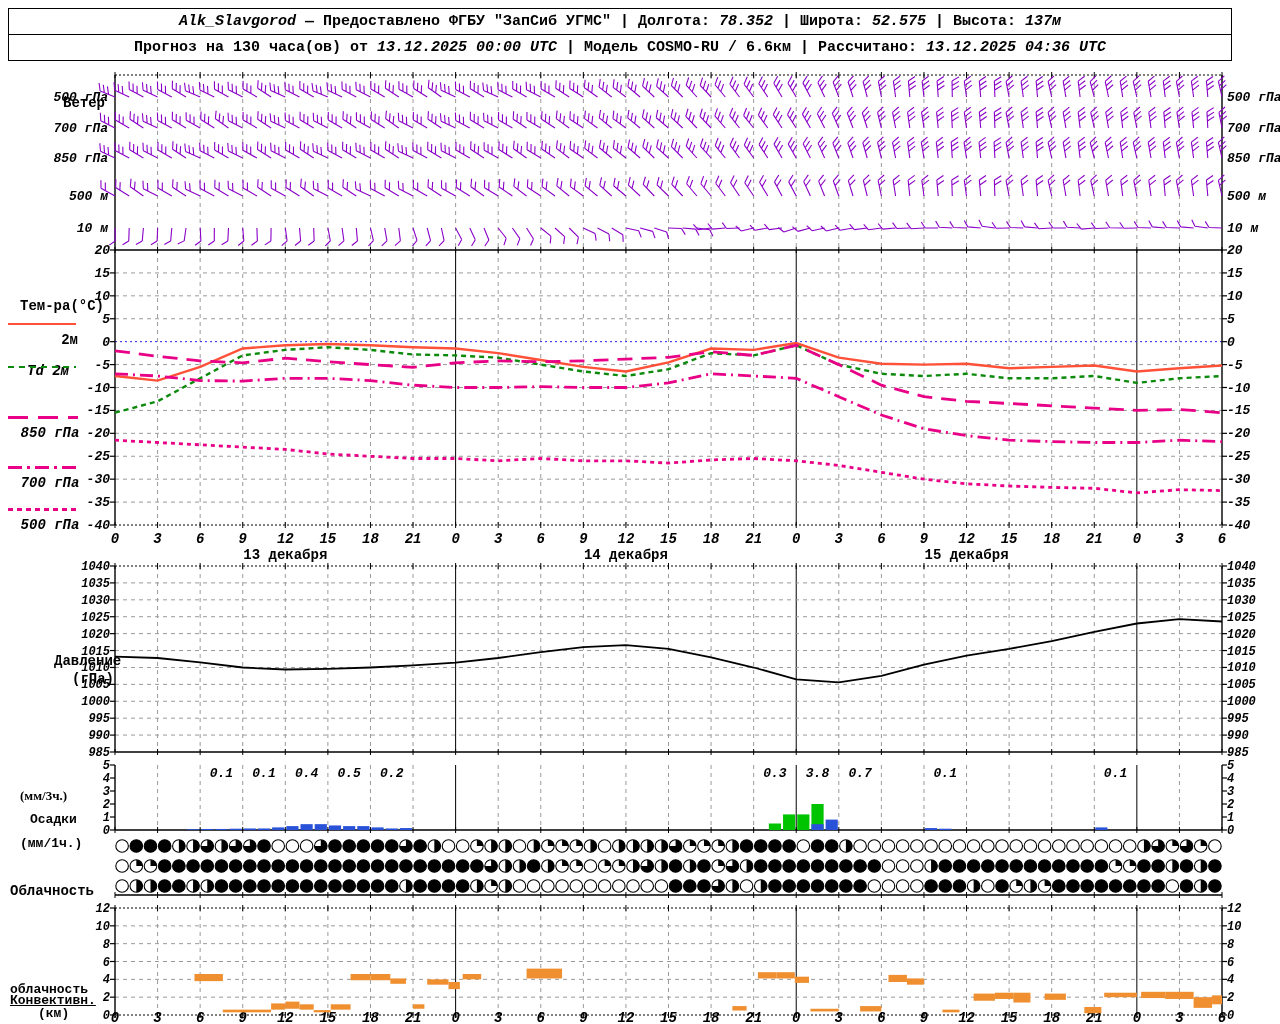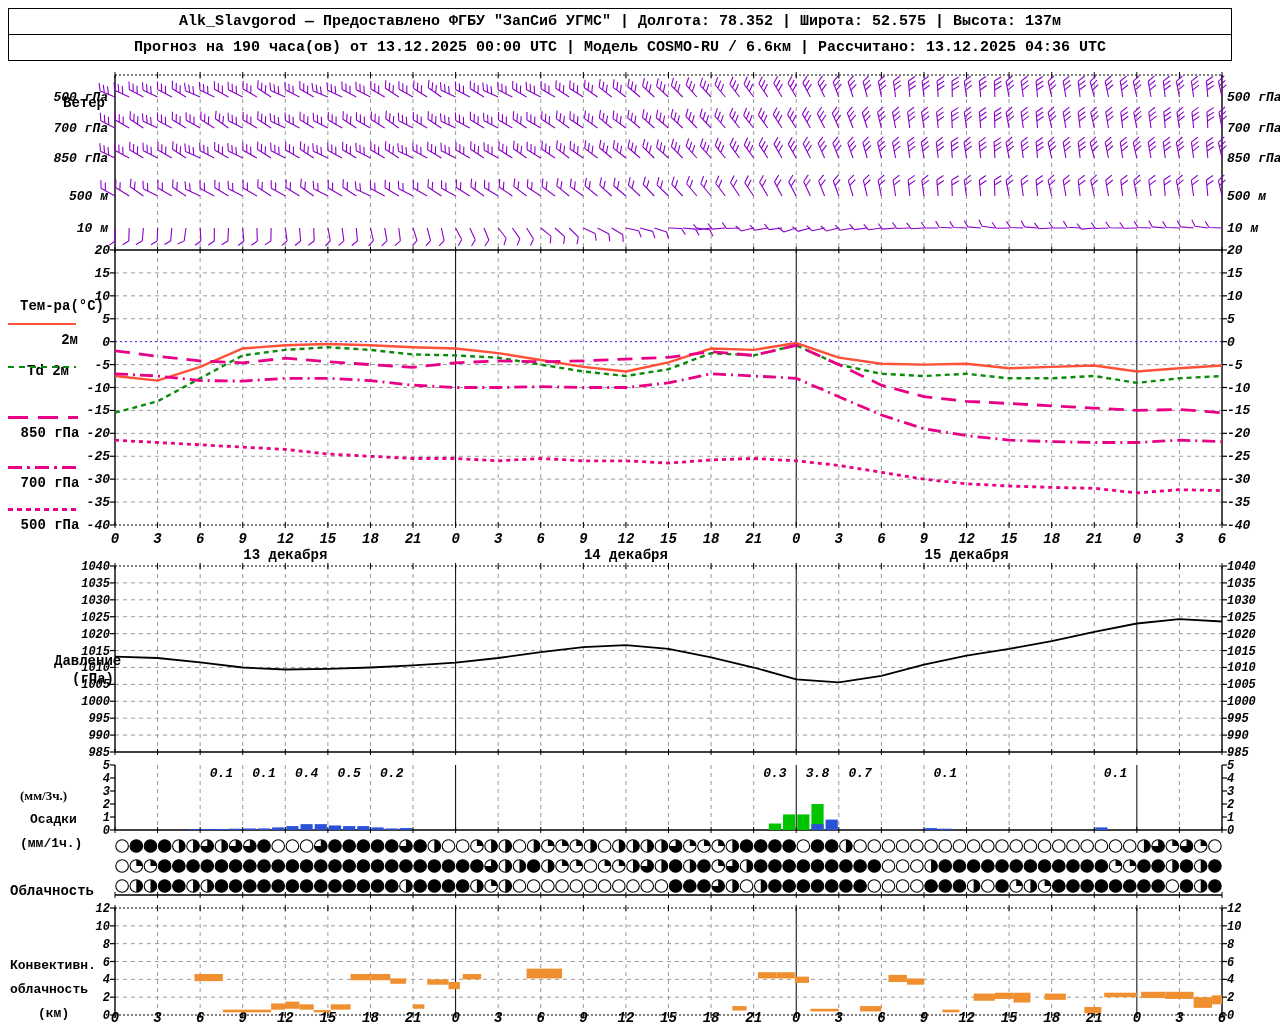--- a/index.html
+++ b/index.html
@@ -2,21 +2,21 @@
 <html><head>
 <meta charset="utf-8">
 <style>
   html,body{margin:0;padding:0;background:#fff;}
   .page{position:relative;width:1280px;height:1024px;background:#fff;overflow:hidden;
         font-family:"Liberation Mono","DejaVu Sans Mono",monospace;color:#000;}
   .hdr{position:absolute;left:8px;top:8px;width:1222px;border:1px solid #000;background:#fff;}
   .hdr-row{display:flex;justify-content:center;align-items:center;height:25px;
            font-size:15px;font-weight:bold;white-space:nowrap;gap:9px;}
   .hdr-row.first{border-bottom:1px solid #000;}
-  .it{}
+  .it{font-style:italic;}
   .lbl{position:absolute;font-size:14px;font-weight:bold;white-space:nowrap;margin-top:31px;}
   .lbl.small{font-size:13px;}
   .leg-line{position:absolute;height:3px;}
   .leg-solid{background:#ff5038;height:2px;}
   .leg-dash-green{background:repeating-linear-gradient(90deg,#0b8a0b 0 6px,transparent 6px 11px);height:2px;}
   .leg-850{background:repeating-linear-gradient(90deg,#e80087 0 20px,transparent 20px 30px);}
   .leg-700{background:repeating-linear-gradient(90deg,#e80087 0 14px,transparent 14px 19px,#e80087 19px 22px,transparent 22px 27px);}
   .leg-500{background:repeating-linear-gradient(90deg,#e80087 0 5px,transparent 5px 9px);}
   svg text{font-family:"Liberation Mono","DejaVu Sans Mono",monospace;font-weight:bold;fill:#000;}
 </style>
@@ -34,21 +34,21 @@
       <span>Долгота:</span>
       <span class="it">78.352</span>
       <span>|</span>
       <span>Широта:</span>
       <span class="it">52.575</span>
       <span>|</span>
       <span>Высота:</span>
       <span class="it">137м</span>
     </div>
     <div class="hdr-row">
-      <span>Прогноз на 190 часа(ов) от</span>
+      <span>Прогноз на 130 часа(ов) от</span>
       <span class="it">13.12.2025 00:00 UTC</span>
       <span>|</span>
       <span>Модель</span>
       <span>COSMO-RU</span>
       <span>/</span>
       <span>6.6км</span>
       <span>|</span>
       <span>Рассчитано:</span>
       <span class="it">13.12.2025 04:36 UTC</span>
     </div>
@@ -70,21 +70,21 @@
 
   <div class="lbl" style="left:54px;top:622px;">Давление</div>
   <div class="lbl" style="left:72px;top:640px;font-family:Liberation Mono, monospace;">(гПа)</div>
 
   <div class="lbl small" style="left:20px;top:757px;font-family:Liberation Serif, serif;">(мм/3ч.)</div>
   <div class="lbl small" style="left:30px;top:781px;">Осадки</div>
   <div class="lbl small" style="left:20px;top:805px;">(мм/1ч.)</div>
 
   <div class="lbl" style="left:10px;top:852px;">Облачность</div>
 
-  <div class="lbl small" style="left:10px;top:927px;">Конвективн.</div>
+  <div class="lbl small" style="left:10px;top:962px;text-decoration:underline;">Конвективн.</div>
   <div class="lbl small" style="left:10px;top:951px;">облачность</div>
   <div class="lbl small" style="left:38px;top:975px;">(км)</div>
 
   <svg id="chart" width="1280" height="1024" viewBox="0 0 1280 1024" style="position:absolute;left:0;top:0;">
       <g>
         <line x1="157.57692307692307" y1="75" x2="157.57692307692307" y2="250" stroke="#9a9a9a" stroke-width="1" stroke-dasharray="4 4"></line>
         <line x1="200.15384615384613" y1="75" x2="200.15384615384613" y2="250" stroke="#9a9a9a" stroke-width="1" stroke-dasharray="4 4"></line>
         <line x1="242.73076923076923" y1="75" x2="242.73076923076923" y2="250" stroke="#9a9a9a" stroke-width="1" stroke-dasharray="4 4"></line>
         <line x1="285.30769230769226" y1="75" x2="285.30769230769226" y2="250" stroke="#9a9a9a" stroke-width="1" stroke-dasharray="4 4"></line>
         <line x1="327.88461538461536" y1="75" x2="327.88461538461536" y2="250" stroke="#9a9a9a" stroke-width="1" stroke-dasharray="4 4"></line>

